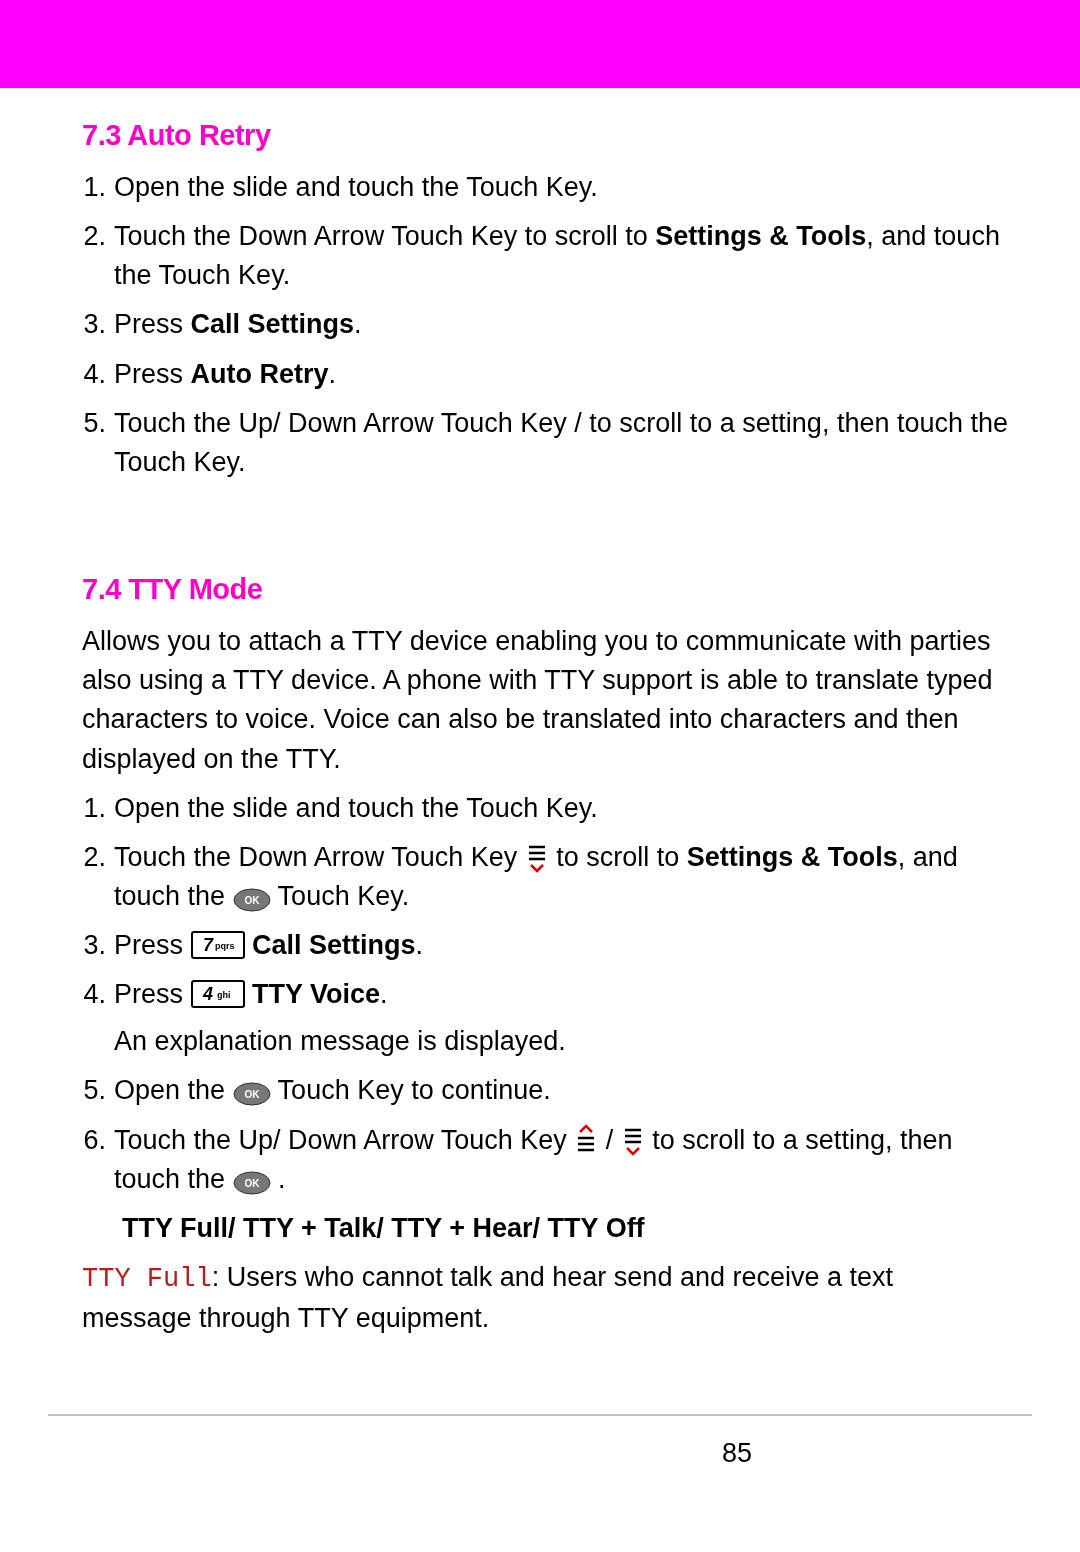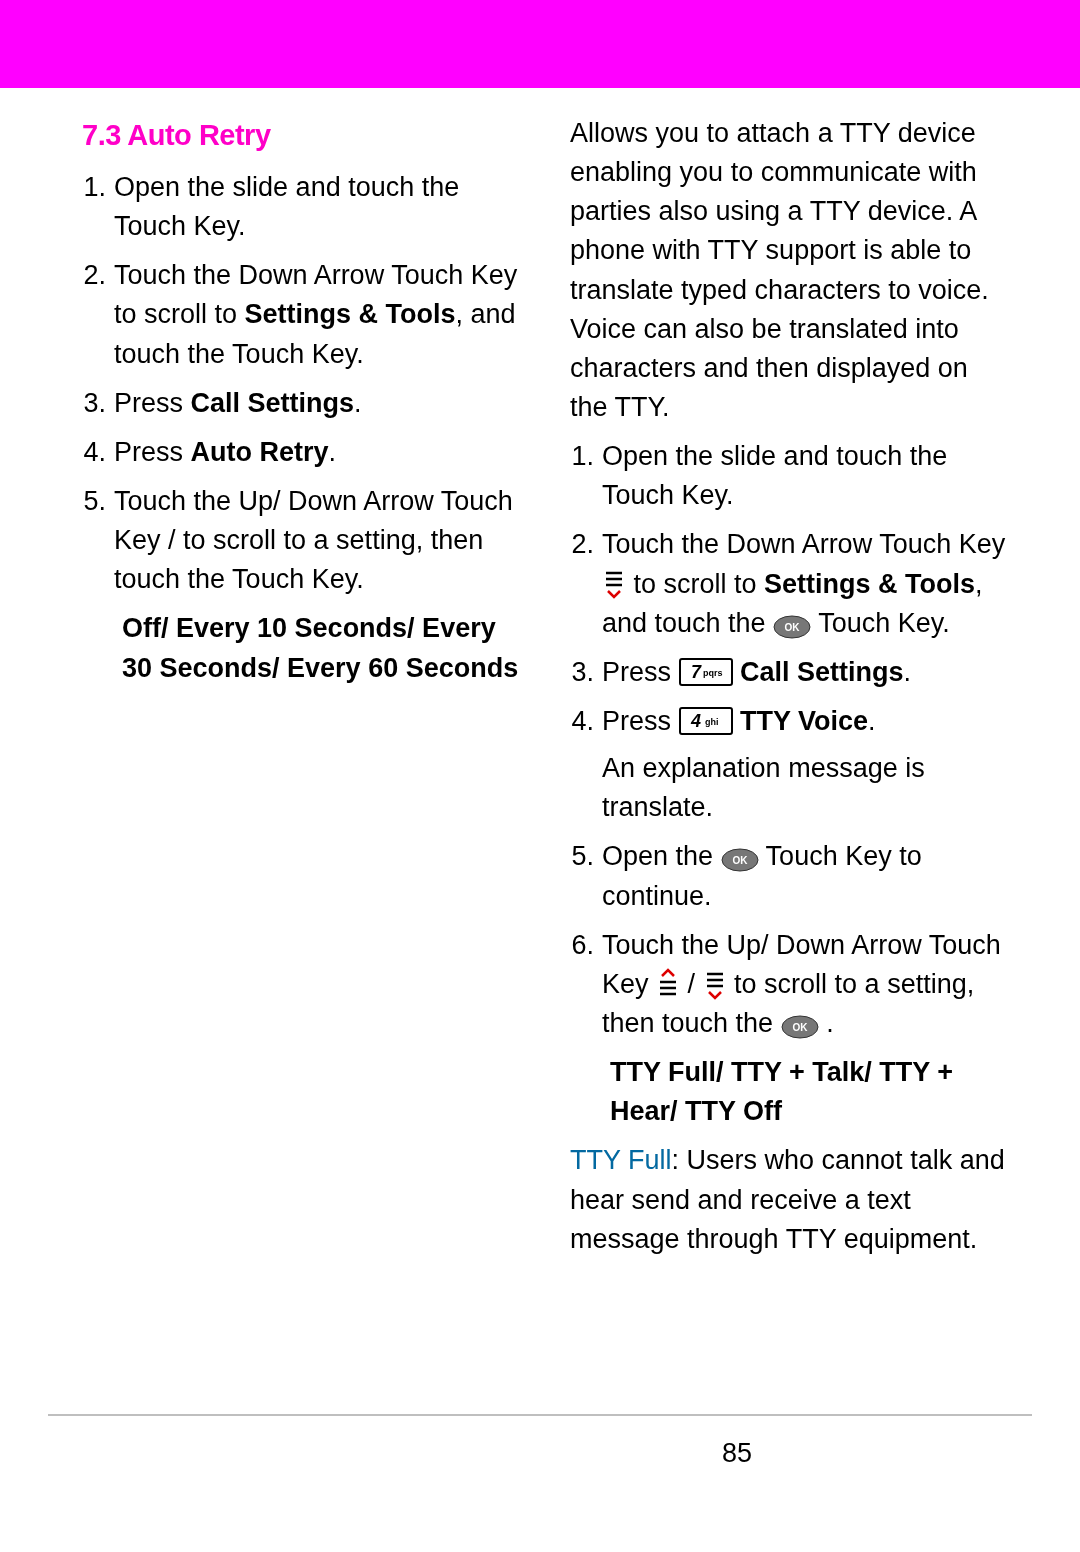--- a/index.html
+++ b/index.html
@@ -13,22 +13,23 @@
     color: #000000;
     overflow: hidden;
   }
   .header-bar {
     width: 100%;
     height: 88px;
     background: #ff00ff;
   }
   .columns {
     display: flex;
-    gap: 48px;
+    gap: 76px;
     padding: 26px 70px 0 82px;
+    flex-direction: column;
   }
   .col {
     flex: 1;
     min-width: 0;
   }
   h2 {
     font-size: 29px;
     font-weight: 700;
     color: #ff00c8;
     margin-bottom: 12px;
@@ -52,21 +53,21 @@
   }
   ol > li > .txt {
     flex: 1;
   }
   b { font-weight: 700; }
   .options {
     font-weight: 700;
     margin-top: 8px;
     padding-left: 40px;
   }
-  .magenta { color: #0369a1; }
+  .magenta { color: #b91c1c; font-family: Liberation Mono, monospace; }
   .page-num {
     position: absolute;
     left: 0;
     width: 864px;
     top: 1434px;
     text-align: right;
     padding-right: 112px;
     font-size: 27px;
   }
   .footer-rule {
@@ -173,24 +174,24 @@
         <span class="num">5.</span>
         <span class="txt">
           <span>Touch the Up/ Down Arrow Touch Key </span>
           <span> / </span>
           <span> to scroll to a setting, then touch the </span>
           <span> Touch Key.</span>
         </span>
       </li>
     </ol>
 
-    <p class="options">Off/ Every 10 Seconds/ Every 30 Seconds/ Every 60 Seconds</p>
   </div>
 
   <div class="col">
+    <h2>7.4 TTY Mode</h2>
     <p class="body">Allows you to attach a TTY device enabling you to communicate with parties also using a TTY device. A phone with TTY support is able to translate typed characters to voice. Voice can also be translated into characters and then displayed on the TTY.</p>
 
     <ol>
       <li>
         <span class="num">1.</span>
         <span class="txt">Open the slide and touch the Touch Key.</span>
       </li>
       <li>
         <span class="num">2.</span>
         <span class="txt">
@@ -217,21 +218,21 @@
       </li>
       <li>
         <span class="num">4.</span>
         <span class="txt">
           <span>Press </span>
           <span class="icon icon-key"><svg>
                 <use href="#sym-key4"></use>
               </svg></span>
           <b>TTY Voice</b><span>.</span>
           <br>
-          <span style="display:block;margin-top:8px">An explanation message is translate.</span>
+          <span style="display:block;margin-top:8px">An explanation message is displayed.</span>
         </span>
       </li>
       <li>
         <span class="num">5.</span>
         <span class="txt">
           <span>Open the </span>
           <span class="icon icon-ok"><svg>
                 <use href="#sym-ok"></use>
               </svg></span>
           <span> Touch Key to continue.</span>

